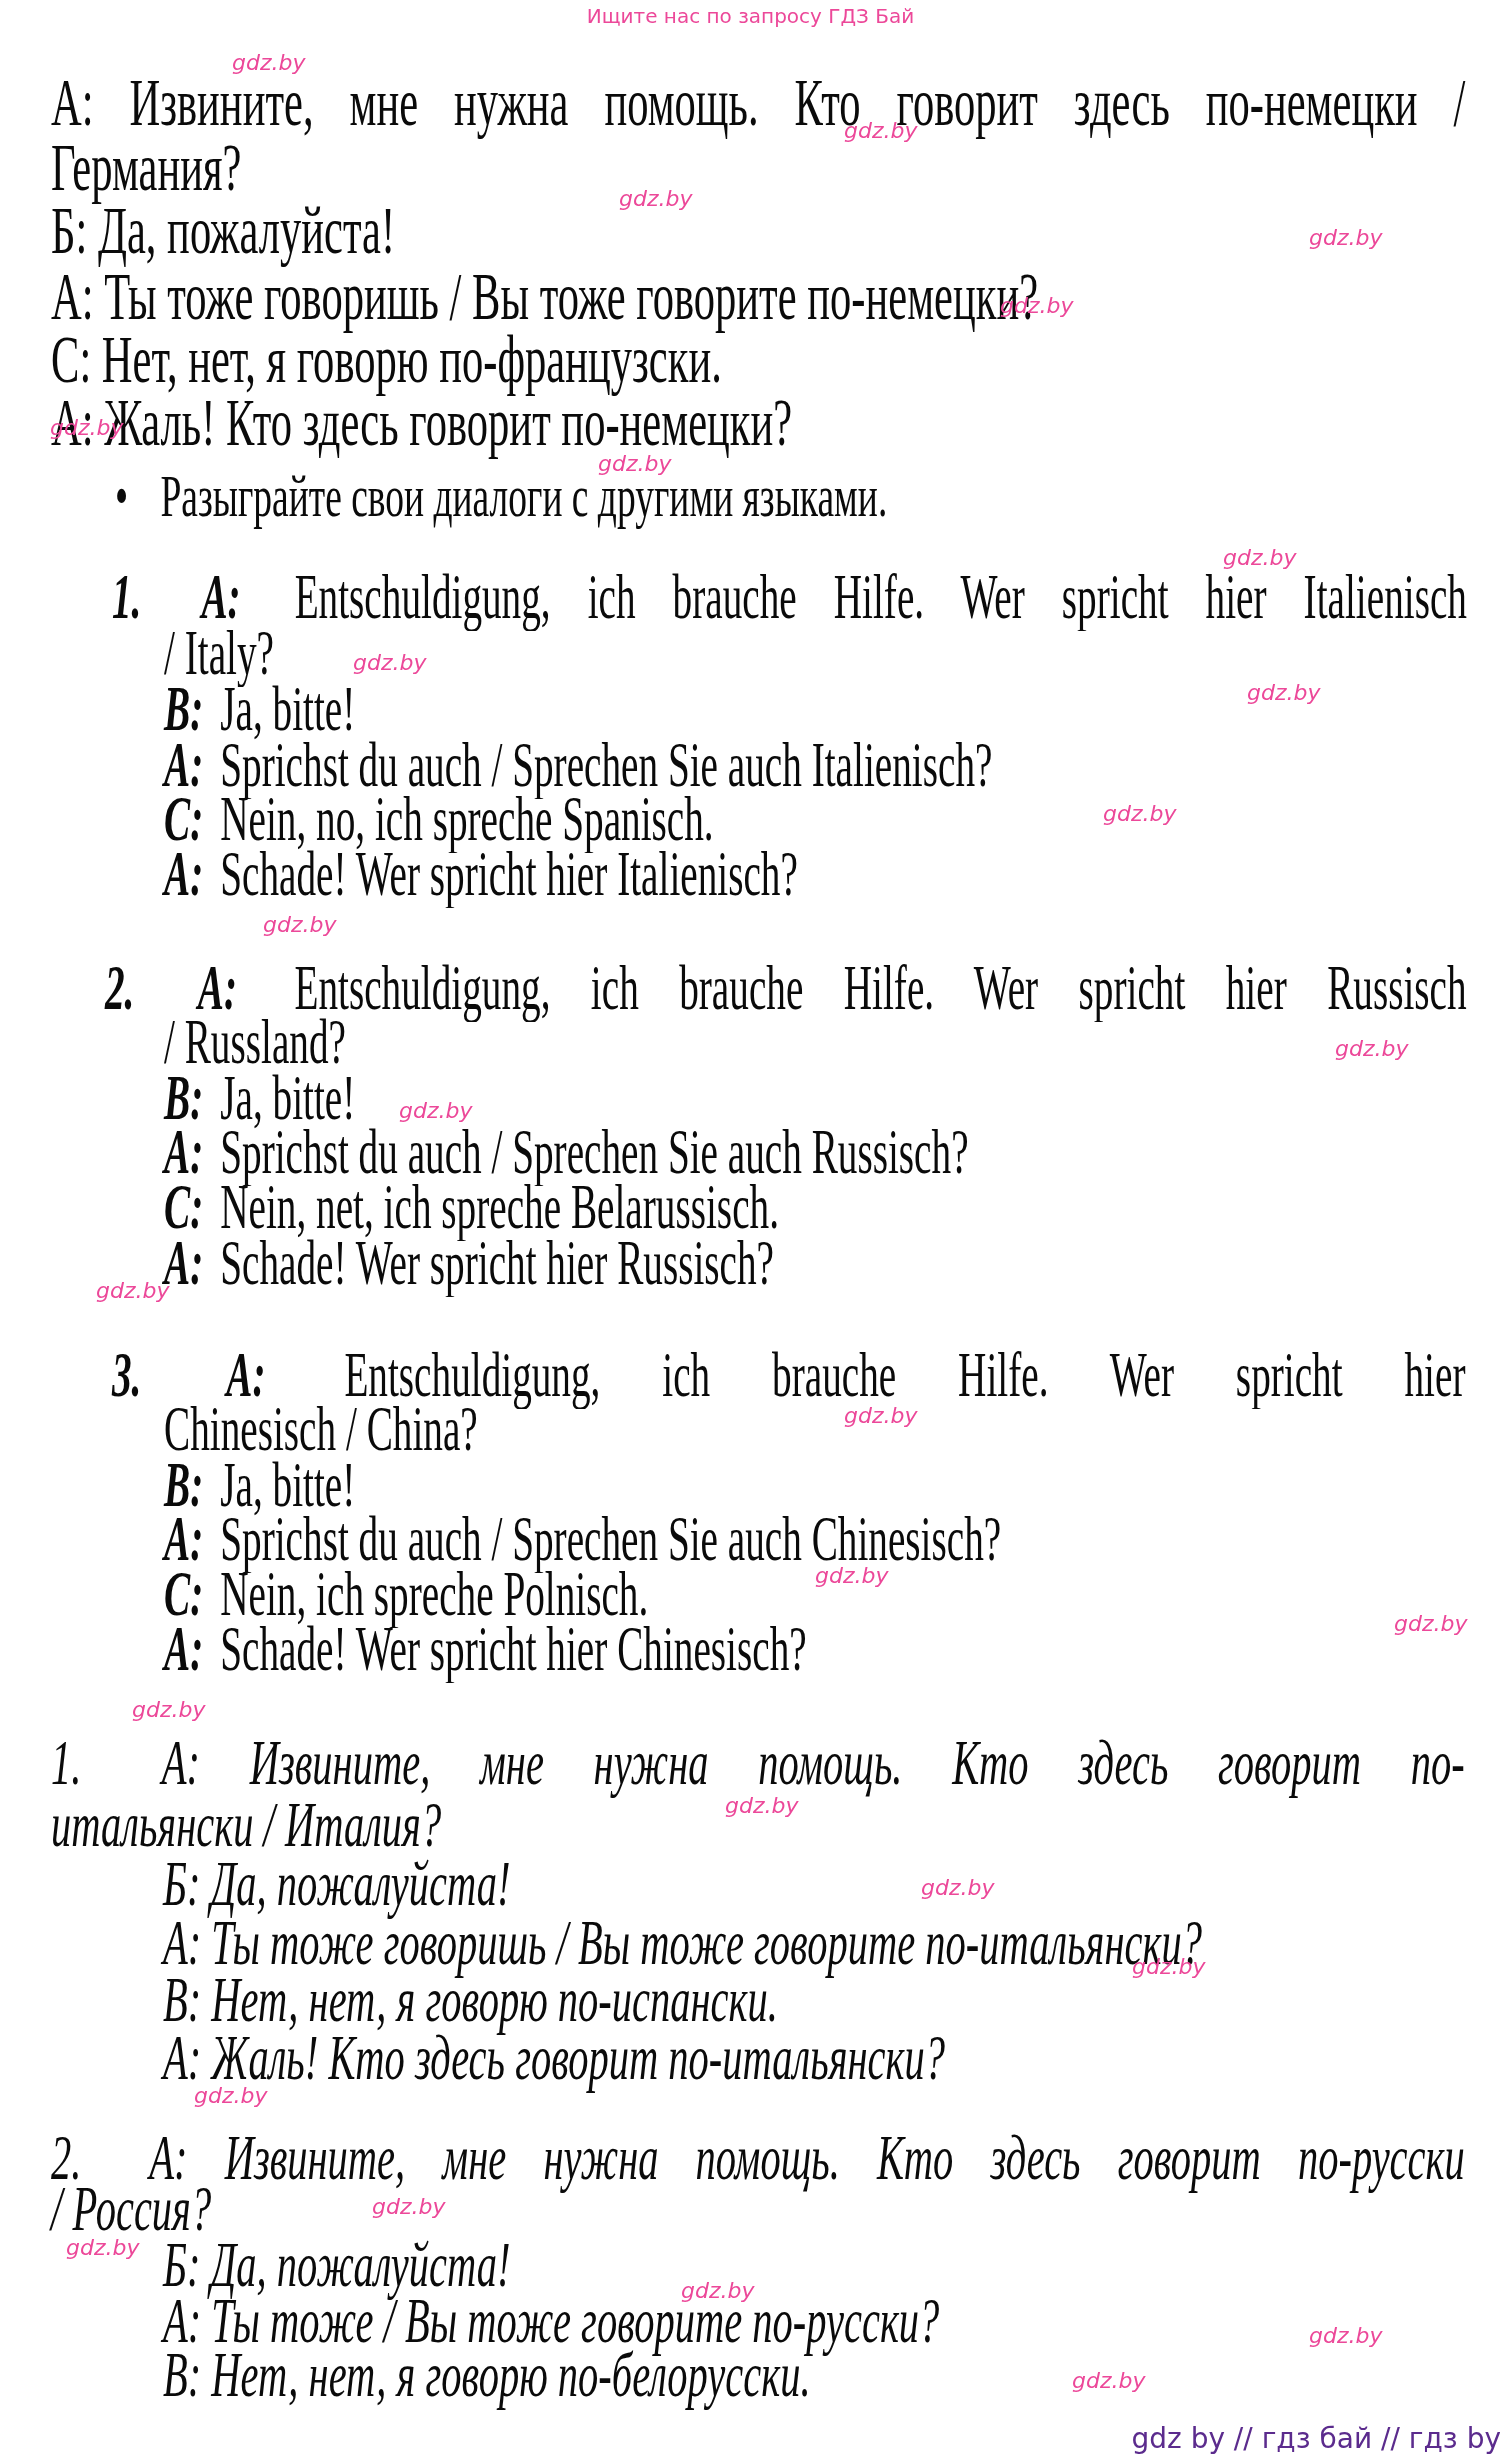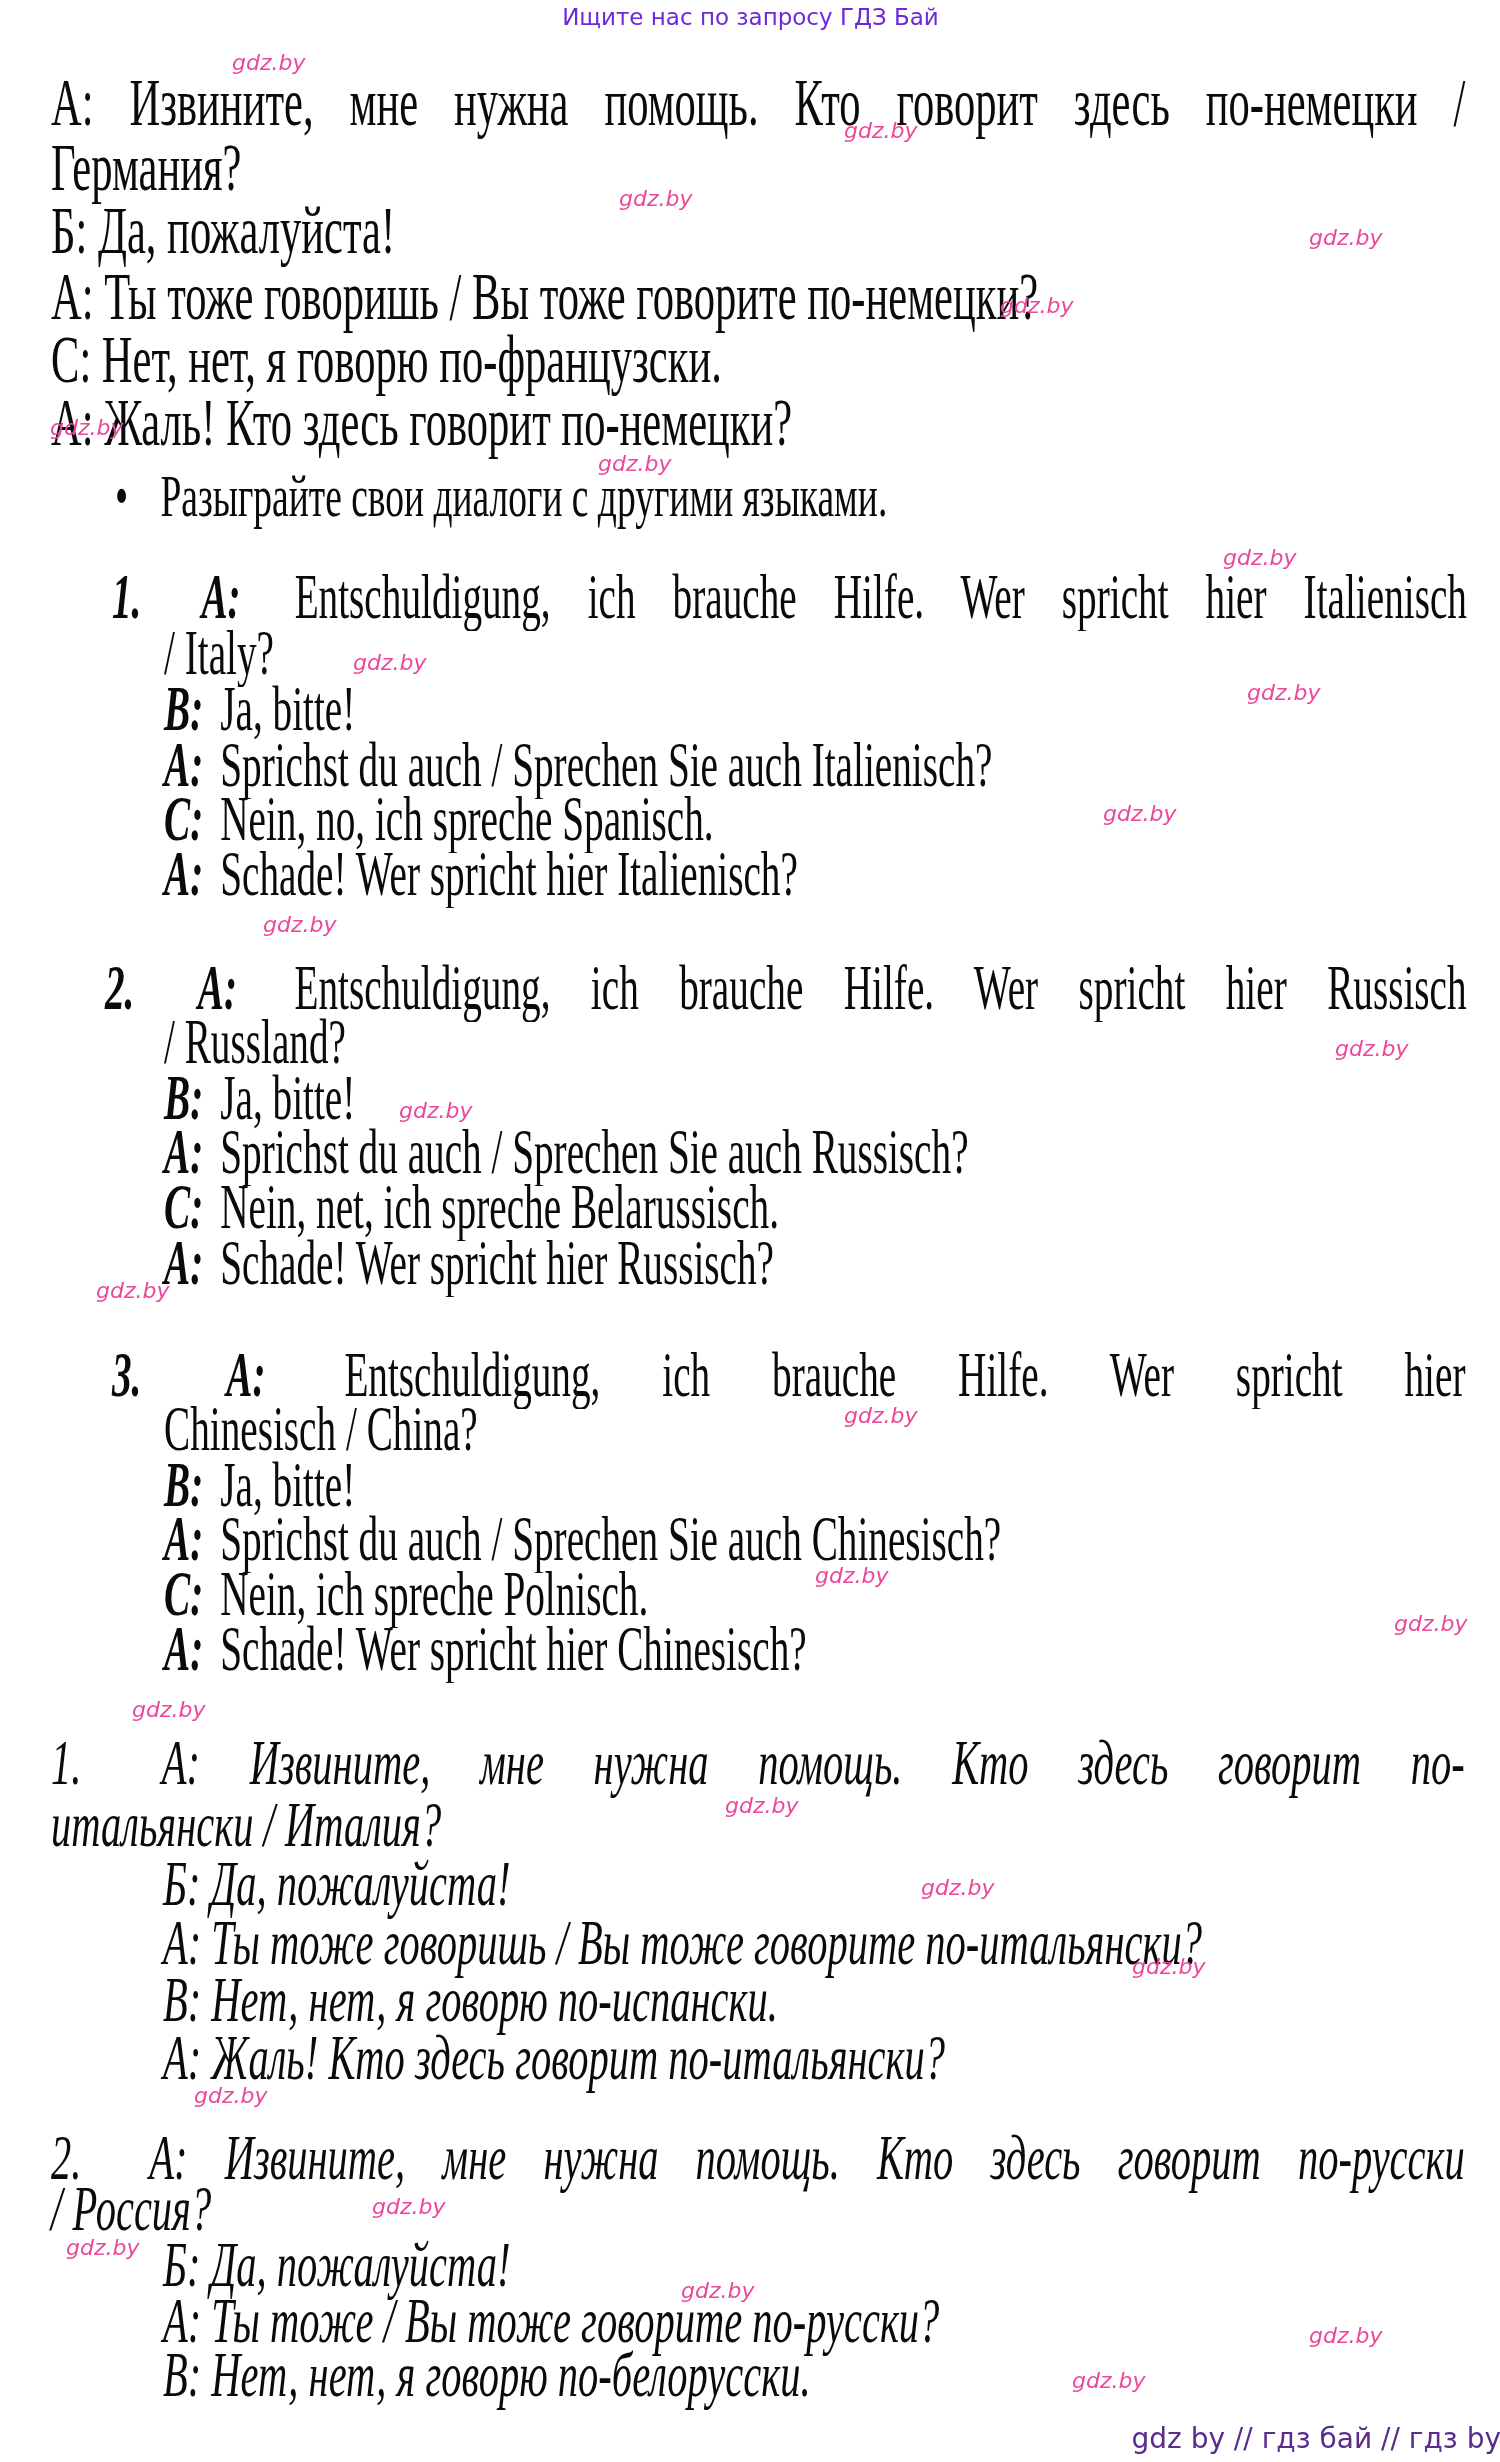--- a/index.html
+++ b/index.html
@@ -8,21 +8,21 @@
     position: relative;
     background: #ffffff;
     color: #0a0a0a;
     font-family: "Liberation Serif", serif;
     overflow: hidden;
   }
   .hdr {
     position: absolute; top: 3.9px; left: 0; width: 100%;
     text-align: center;
     font-family: "DejaVu Sans", sans-serif;
-    font-size: 23px; color: #6d28d9;
+    font-size: 20px; color: #ec4899;
   }
   .ftr {
     position: absolute; top: 2422px; left: 0; width: 100%;
     text-align: right;
     font-family: "DejaVu Sans", sans-serif;
     font-size: 28px; color: #5b2b8d;
   }
   .wm {
     position: absolute;
     font-family: "DejaVu Sans", sans-serif;

